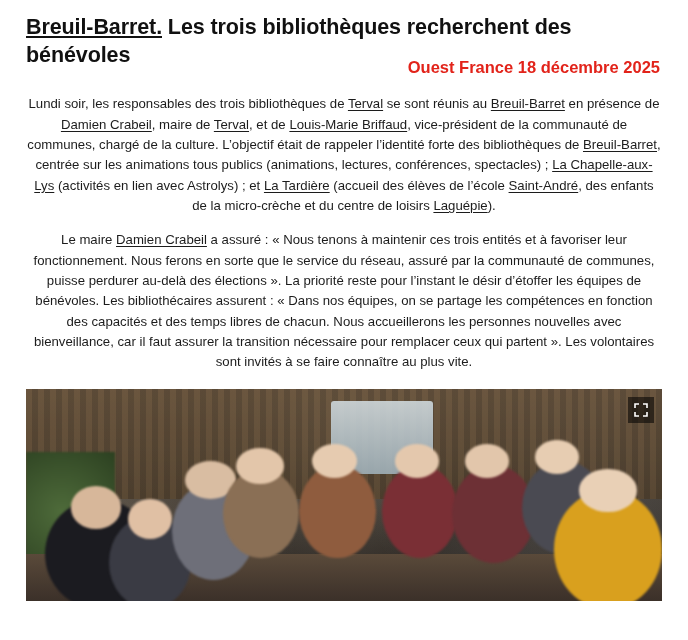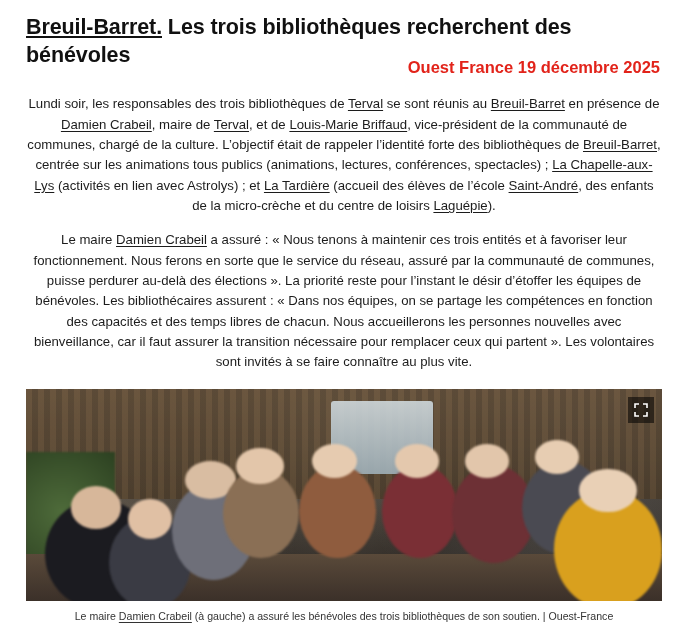--- a/index.html
+++ b/index.html
@@ -139,21 +139,21 @@
 <body>
 
 <div class="page">
 
   <div class="title-block">
     <h1 class="headline">
       <span class="place">Breuil-Barret.</span><span> Les trois bibliothèques recherchent des bénévoles</span>
     </h1>
   </div>
 
-  <div class="source-line">Ouest France 19 décembre 2025</div>
+  <div class="source-line">Ouest France 18 décembre 2025</div>
 
   <p class="body-text"><span>Lundi soir, les responsables des trois bibliothèques de </span><span class="lnk">Terval</span><span> se sont réunis au </span><span class="lnk">Breuil-Barret</span><span> en présence de </span><span class="lnk">Damien Crabeil</span><span>, maire de </span><span class="lnk">Terval</span><span>, et de </span><span class="lnk">Louis-Marie Briffaud</span><span>, vice-président de la communauté de communes, chargé de la culture. L’objectif était de rappeler l’identité forte des bibliothèques de </span><span class="lnk">Breuil-Barret</span><span>, centrée sur les animations tous publics (animations, lectures, conférences, spectacles) ; </span><span class="lnk">La Chapelle-aux-Lys</span><span> (activités en lien avec Astrolys) ; et </span><span class="lnk">La Tardière</span><span> (accueil des élèves de l’école </span><span class="lnk">Saint-André</span><span>, des enfants de la micro-crèche et du centre de loisirs </span><span class="lnk">Laguépie</span><span>).</span></p>
   <p class="body-text"><span>Le maire </span><span class="lnk">Damien Crabeil</span><span> a assuré : « Nous tenons à maintenir ces trois entités et à favoriser leur fonctionnement. Nous ferons en sorte que le service du réseau, assuré par la communauté de communes, puisse perdurer au-delà des élections ». La priorité reste pour l’instant le désir d’étoffer les équipes de bénévoles. Les bibliothécaires assurent : « Dans nos équipes, on se partage les compétences en fonction des capacités et des temps libres de chacun. Nous accueillerons les personnes nouvelles avec bienveillance, car il faut assurer la transition nécessaire pour remplacer ceux qui partent ». Les volontaires sont invités à se faire connaître au plus vite.</span></p>
 
   <div class="photo-wrap">
     <div class="photo">
       <div class="shelf"></div>
       <div class="window"></div>
       <div class="greenery"></div>
       <div class="floor"></div>
@@ -189,15 +189,14 @@
     <div class="expand-btn">
       <svg width="14" height="14" viewBox="0 0 14 14" aria-hidden="true">
         <path d="M1 5 V1 H5" fill="none" stroke="#ffffff" stroke-width="1.6"></path>
         <path d="M9 1 H13 V5" fill="none" stroke="#ffffff" stroke-width="1.6"></path>
         <path d="M13 9 V13 H9" fill="none" stroke="#ffffff" stroke-width="1.6"></path>
         <path d="M5 13 H1 V9" fill="none" stroke="#ffffff" stroke-width="1.6"></path>
       </svg>
     </div>
   </div>
 
-  <div class="caption"><span>Le maire </span><span class="lnk">Damien Crabeil</span><span> (à gauche) a assuré les bénévoles des trois bibliothèques de son soutien. | Ouest-France</span></div>
 
 </div>
 
 </body></html>

